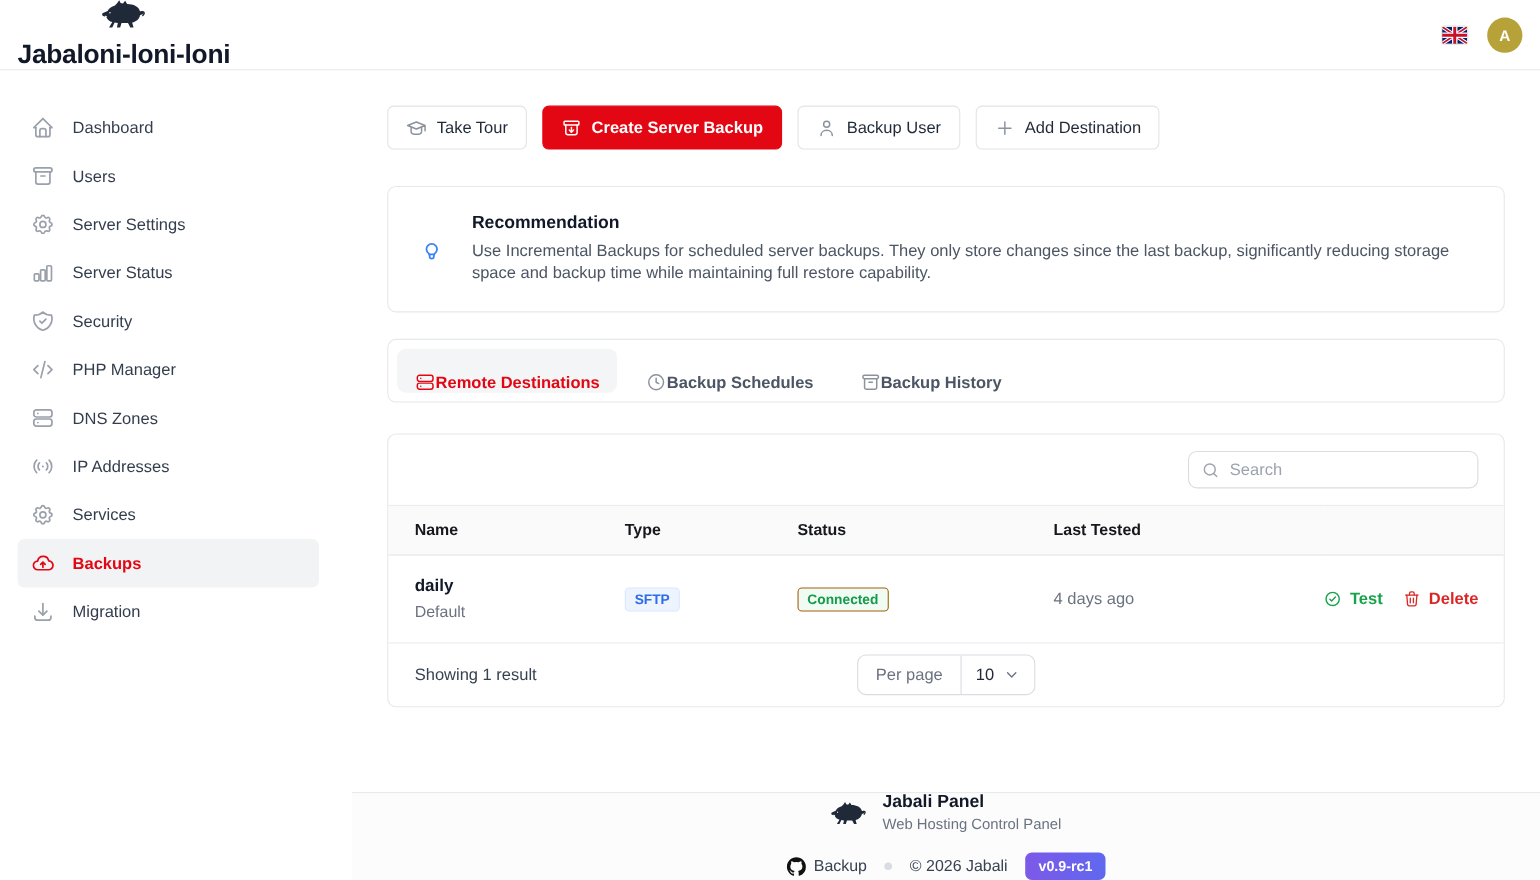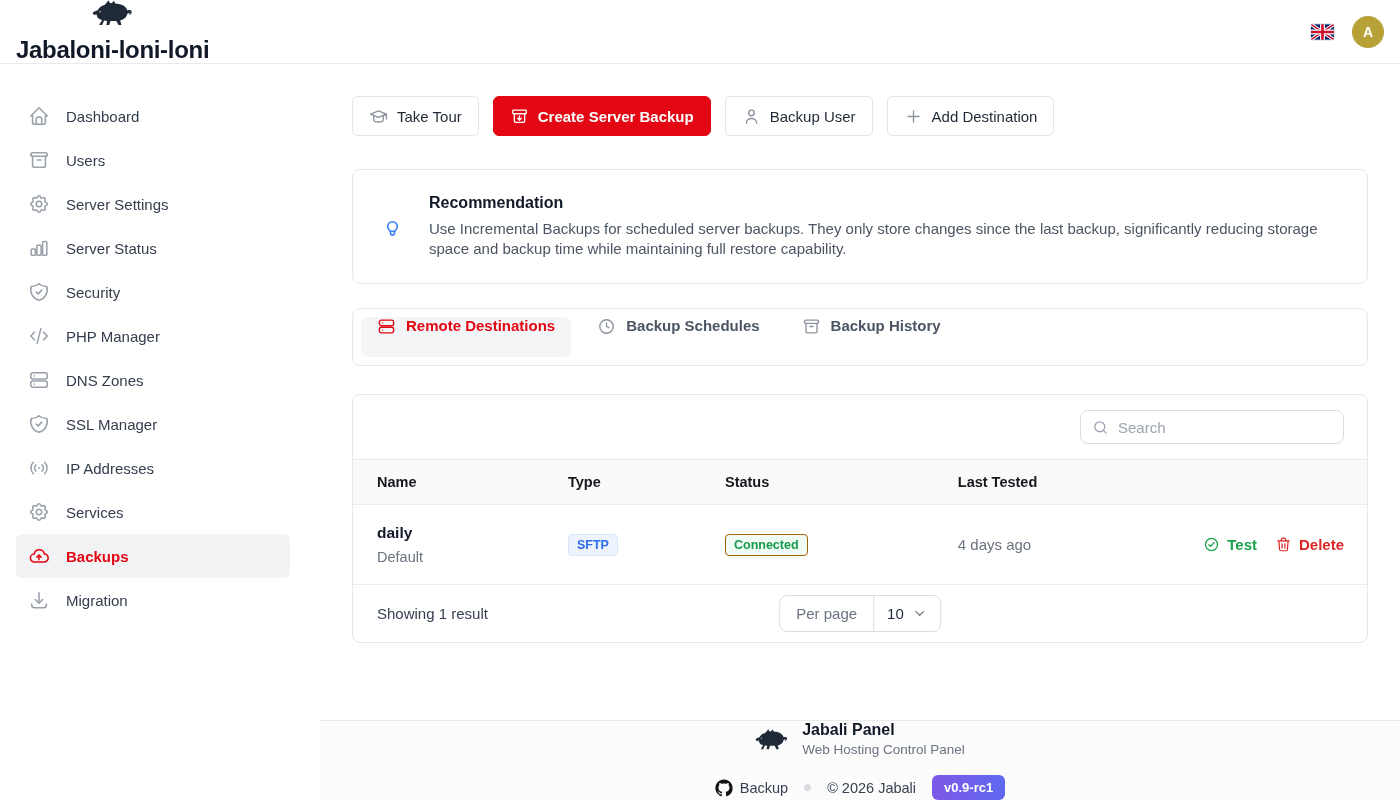--- a/index.html
+++ b/index.html
@@ -38,21 +38,21 @@
 
   
   .card { border:1px solid #e7e8ea; border-radius:8px; background:#fff; }
   .reco { margin-top:33px; padding:24px 28px 24px 28px; display:flex; align-items:center; gap:25px; }
   .reco .bulb { width:23px; height:23px; color:#3b82f6; flex:none; }
   .reco h3 { font-size:16px; font-weight:700; color:#111827; margin-bottom:7px; }
   .reco p { font-size:15px; line-height:20px; color:#4b5563; max-width:892px; }
 
   
   .tabs { margin-top:24px; padding:8px; display:flex; gap:10px; }
-  .tab { height:40px; display:flex; align-items:flex-start; gap:10px; padding:0 16px; border-radius:8px; font-size:15px; font-weight:600; color:#4b5563; cursor:pointer; background:transparent; border:none; font-family:inherit; }
+  .tab { height:40px; display:flex; align-items:flex-end; padding:0 16px; border-radius:8px; font-size:15px; font-weight:600; color:#4b5563; cursor:pointer; background:transparent; border:none; font-family:inherit; }
   .tab .ic { width:19px; height:19px; color:#8b929c; }
   .tab.active { background:#f4f5f6; color:#e30613; }
   .tab.active .ic { color:#e30613; }
 
   
   .table-card { margin-top:28px; overflow:hidden; }
   .search-row { display:flex; justify-content:flex-end; padding:15px 23px; }
   .search-box { width:264px; height:34px; border:1px solid #d9dce1; border-radius:8px; display:flex; align-items:center; gap:9px; padding:0 11px; }
   .search-box .ic { width:17px; height:17px; color:#9ca3af; flex:none; }
   .search-box input { border:none; outline:none; flex:1; font-size:15px; font-family:inherit; color:#1f2937; background:transparent; }
@@ -282,28 +282,20 @@
         </span>
         <span class="lbl">PHP Manager</span>
       </div>
     <div class="nav-item">
         <span class="ic">
           <svg viewBox="0 0 24 24" width="22" height="22">
             <use href="#i-server"></use>
           </svg>
         </span>
         <span class="lbl">DNS Zones</span>
-      </div>
-    <div class="nav-item">
-        <span class="ic">
-          <svg viewBox="0 0 24 24" width="22" height="22">
-            <use href="#i-shield"></use>
-          </svg>
-        </span>
-        <span class="lbl">SSL Manager</span>
       </div>
     <div class="nav-item">
         <span class="ic">
           <svg viewBox="0 0 24 24" width="22" height="22">
             <use href="#i-broadcast"></use>
           </svg>
         </span>
         <span class="lbl">IP Addresses</span>
       </div>
     <div class="nav-item">

